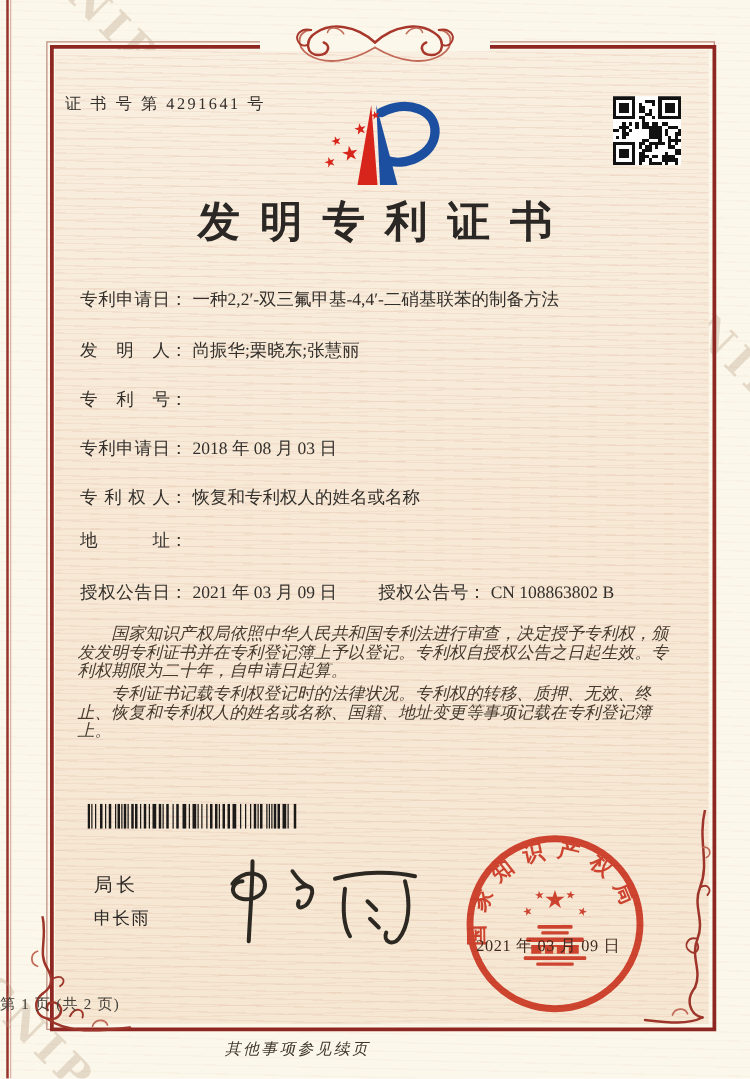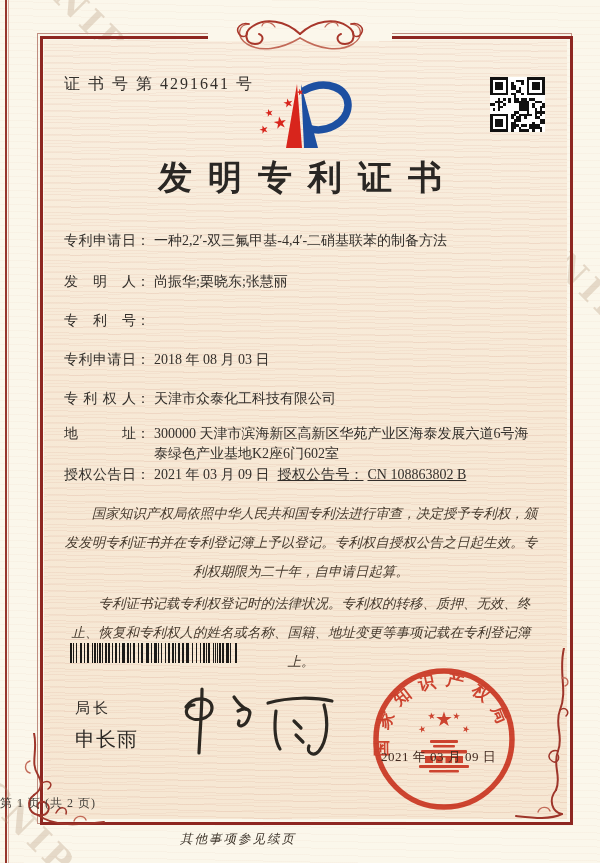--- a/index.html
+++ b/index.html
@@ -19,41 +19,41 @@
   .border-outer{position:absolute;left:37px;top:33px;width:533px;height:789px;border:1px solid #c08d80;}
   .border-inner{position:absolute;left:40px;top:36px;width:527px;height:783px;border:3px solid #8e2721;}
   .inner-bg{position:absolute;left:44px;top:40px;width:523px;height:779px;
     background:
       repeating-linear-gradient(1.5deg, rgba(198,120,96,0.10) 0 1px, transparent 1px 6px),
       repeating-linear-gradient(-1.5deg, rgba(198,120,96,0.07) 0 1px, transparent 1px 8px),
       linear-gradient(180deg,#f9efe0 0%,#f7e9d6 45%,#f6e7d3 100%);}
   .top-patch{position:absolute;left:208px;top:30px;width:184px;height:11px;background:#fbf7eb;}
   .orn{position:absolute;}
   
-  .cert-no{position:absolute;left:64px;top:74px;font-size:16px;letter-spacing:2px;color:#332f2b;}
+  .cert-no{position:absolute;left:52px;top:74px;font-size:13px;letter-spacing:2px;color:#332f2b;}
   .logo{position:absolute;left:256px;top:80px;width:100px;height:72px;}
   .qr{position:absolute;left:489px;top:77px;width:57px;height:55px;}
   .title{position:absolute;left:0;top:155px;width:600px;text-align:center;font-size:34px;
      font-weight:600;letter-spacing:16px;text-indent:16px;color:#2a2724;}
   
   .fields{position:absolute;left:64px;top:0;width:486px;font-size:14px;color:#332f2b;}
   .frow{position:absolute;left:0;display:flex;align-items:flex-start;line-height:20px;}
   .flabel{display:inline-block;width:72px;text-align:justify;text-align-last:justify;flex:none;}
   .fcolon{flex:none;}
   .fvalue{margin-left:4px;max-width:376px;word-break:break-all;}
-  .pair2{margin-left:8px;display:flex;text-decoration:underline;}
-  
-  .paras{position:absolute;left:62px;top:499px;width:478px;font-size:13.5px;line-height:29px;
-     font-style:italic;color:#463a2e;text-align:center;}
+  .pair2{margin-left:33px;display:flex;}
+  
+  .paras{position:absolute;left:62px;top:499px;width:478px;font-size:13.5px;line-height:15px;
+     font-style:italic;color:#463a2e;}
   .paras p{margin:0 0 3px 0;text-indent:2em;word-break:break-all;}
   
   .barcode{position:absolute;left:70px;top:643px;width:168px;height:20px;}
   
   .director-title{position:absolute;left:75px;top:699px;font-size:15px;letter-spacing:3px;color:#2e2a26;}
-  .director-name{position:absolute;left:75px;top:726px;font-size:20px;letter-spacing:1px;color:#2e2a26;}
+  .director-name{position:absolute;left:75px;top:726px;font-size:14px;letter-spacing:1px;color:#2e2a26;}
   .sig{position:absolute;left:172px;top:683px;width:175px;height:80px;}
   
   .seal{position:absolute;left:371px;top:666px;width:146px;height:146px;mix-blend-mode:multiply;opacity:.92;}
   .seal-date{position:absolute;left:381px;top:748px;width:160px;font-size:13px;color:#40291f;letter-spacing:0.5px;}
   
   .page-num{position:absolute;left:0;top:795px;width:561px;text-align:left;font-size:12px;color:#44403a;letter-spacing:1px;}
   .cont-note{position:absolute;left:0;top:831px;width:476px;text-align:center;font-size:12.5px;
      font-style:italic;color:#3f362c;letter-spacing:2px;}
 </style>
 </head>
@@ -282,26 +282,25 @@
         <span class="fcolon">：</span>
     </div>
     <div class="frow" style="top:350px">
       <span class="flabel">专利申请日</span>
         <span class="fcolon">：</span>
       <span class="fvalue">2018 年 08 月 03 日</span>
     </div>
     <div class="frow" style="top:389px">
       <span class="flabel">专利权人</span>
         <span class="fcolon">：</span>
-      <span class="fvalue">天津市众泰化工科技有限公司</span>
+      <span class="fvalue">恢复和专利权人的姓名或名称</span>
     </div>
     <div class="frow" style="top:424px">
       <span class="flabel">地址</span>
         <span class="fcolon">：</span>
-      <span class="fvalue">300000 天津市滨海新区高新区华苑产业区海泰发展六道6号海泰绿色产业基地K2座6门602室</span>
     </div>
     <div class="frow" style="top:465px">
       <span class="flabel">授权公告日</span>
         <span class="fcolon">：</span>
       <span class="fvalue">2021 年 03 月 09 日</span>
       <span class="pair2">
         <span class="flabel">授权公告号</span>
           <span class="fcolon">：</span>
         <span class="fvalue">CN 108863802 B</span>
       </span>

